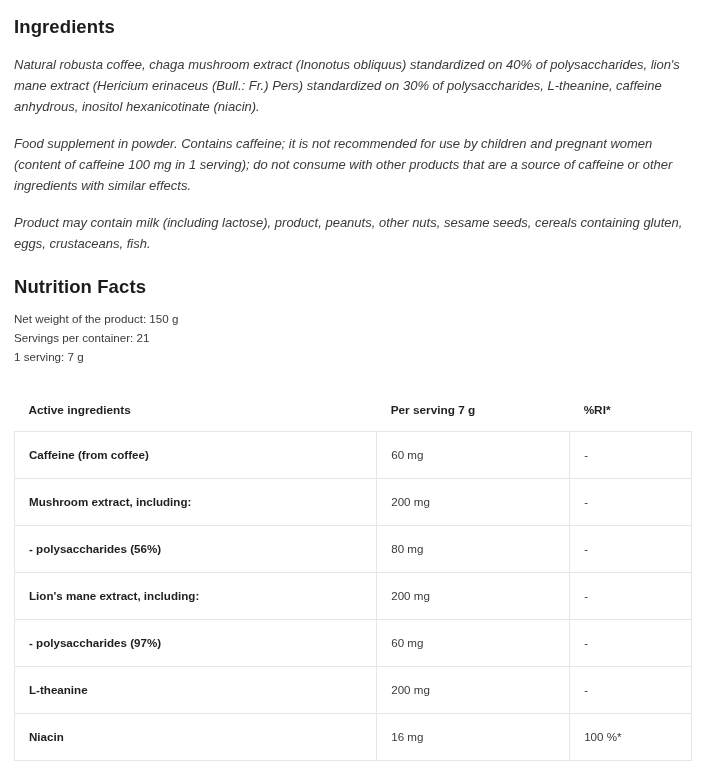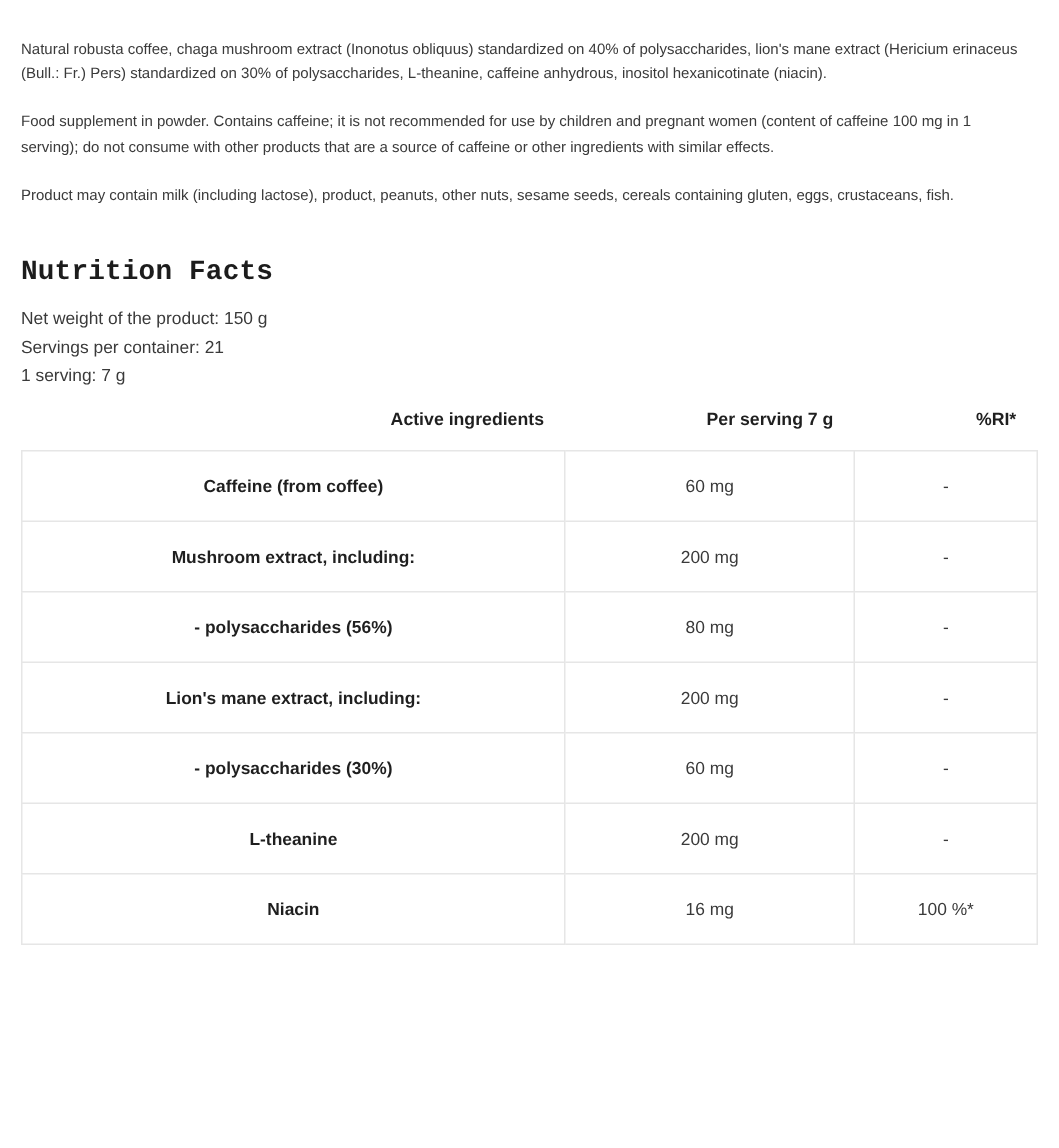--- a/index.html
+++ b/index.html
@@ -19,80 +19,80 @@
     padding: 10px 14px 0 14px;
   }
   h2.section-title {
     font-size: 18.5px;
     font-weight: bold;
     color: #1c1c1c;
     margin: 6px 0 14px 0;
     letter-spacing: 0.1px;
   }
   h2.section-title.second {
-    margin-top: 32px;
+    margin-top: 22px;
     margin-bottom: 12px;
-    font-family: Liberation Mono, monospace;
   }
   p.para {
-    font-size: 10px;
+    font-size: 13px;
     line-height: 1.62;
     color: #3a3a3a;
     margin: 16px 0 14px 0;
     max-width: 672px;
+    font-style: italic;
   }
   .meta-lines {
-    margin-bottom: 6px;
+    margin-bottom: 30px;
   }
   .meta-lines div {
     font-size: 11.6px;
     line-height: 1.62;
     color: #3a3a3a;
   }
   table.nutrition {
     width: 100%;
     border-collapse: collapse;
     table-layout: fixed;
     font-size: 11.6px;
   }
   table.nutrition col.c1 { width: 53.5%; }
   table.nutrition col.c2 { width: 28.5%; }
   table.nutrition col.c3 { width: 18%; }
   table.nutrition thead th {
-    text-align: right;
+    text-align: left;
     font-weight: bold;
     color: #1f1f1f;
     font-size: 11.8px;
     padding: 6px 14px 14px 14px;
     border: none;
     background: transparent;
   }
   table.nutrition tbody td {
     border: 1px solid #e6e6e6;
     padding: 13px 14px;
     color: #3a3a3a;
     vertical-align: middle;
     height: 47px;
-    text-align: center;
   }
   table.nutrition tbody td.name {
     font-weight: bold;
     color: #1f1f1f;
   }
   table.nutrition tbody td.val,
   table.nutrition tbody td.ri {
     font-weight: normal;
     color: #3a3a3a;
   }
 </style>
 </head>
 <body>
 
 <div class="page">
 
+  <h2 class="section-title">Ingredients</h2>
 
   <p class="para">Natural robusta coffee, chaga mushroom extract (Inonotus obliquus) standardized on 40% of polysaccharides, lion's mane extract (Hericium erinaceus (Bull.: Fr.) Pers) standardized on 30% of polysaccharides, L-theanine, caffeine anhydrous, inositol hexanicotinate (niacin).</p>
   <p class="para">Food supplement in powder. Contains caffeine; it is not recommended for use by children and pregnant women (content of caffeine 100 mg in 1 serving); do not consume with other products that are a source of caffeine or other ingredients with similar effects.</p>
   <p class="para">Product may contain milk (including lactose), product, peanuts, other nuts, sesame seeds, cereals containing gluten, eggs, crustaceans, fish.</p>
 
   <h2 class="section-title second">Nutrition Facts</h2>
 
   <div class="meta-lines">
     <div>Net weight of the product: 150 g</div>
     <div>Servings per container: 21</div>
@@ -127,21 +127,21 @@
         <td class="name">- polysaccharides (56%)</td>
         <td class="val">80 mg</td>
         <td class="ri">-</td>
       </tr>
       <tr>
         <td class="name">Lion's mane extract, including:</td>
         <td class="val">200 mg</td>
         <td class="ri">-</td>
       </tr>
       <tr>
-        <td class="name">- polysaccharides (30%)</td>
+        <td class="name">- polysaccharides (97%)</td>
         <td class="val">60 mg</td>
         <td class="ri">-</td>
       </tr>
       <tr>
         <td class="name">L-theanine</td>
         <td class="val">200 mg</td>
         <td class="ri">-</td>
       </tr>
       <tr>
         <td class="name">Niacin</td>

